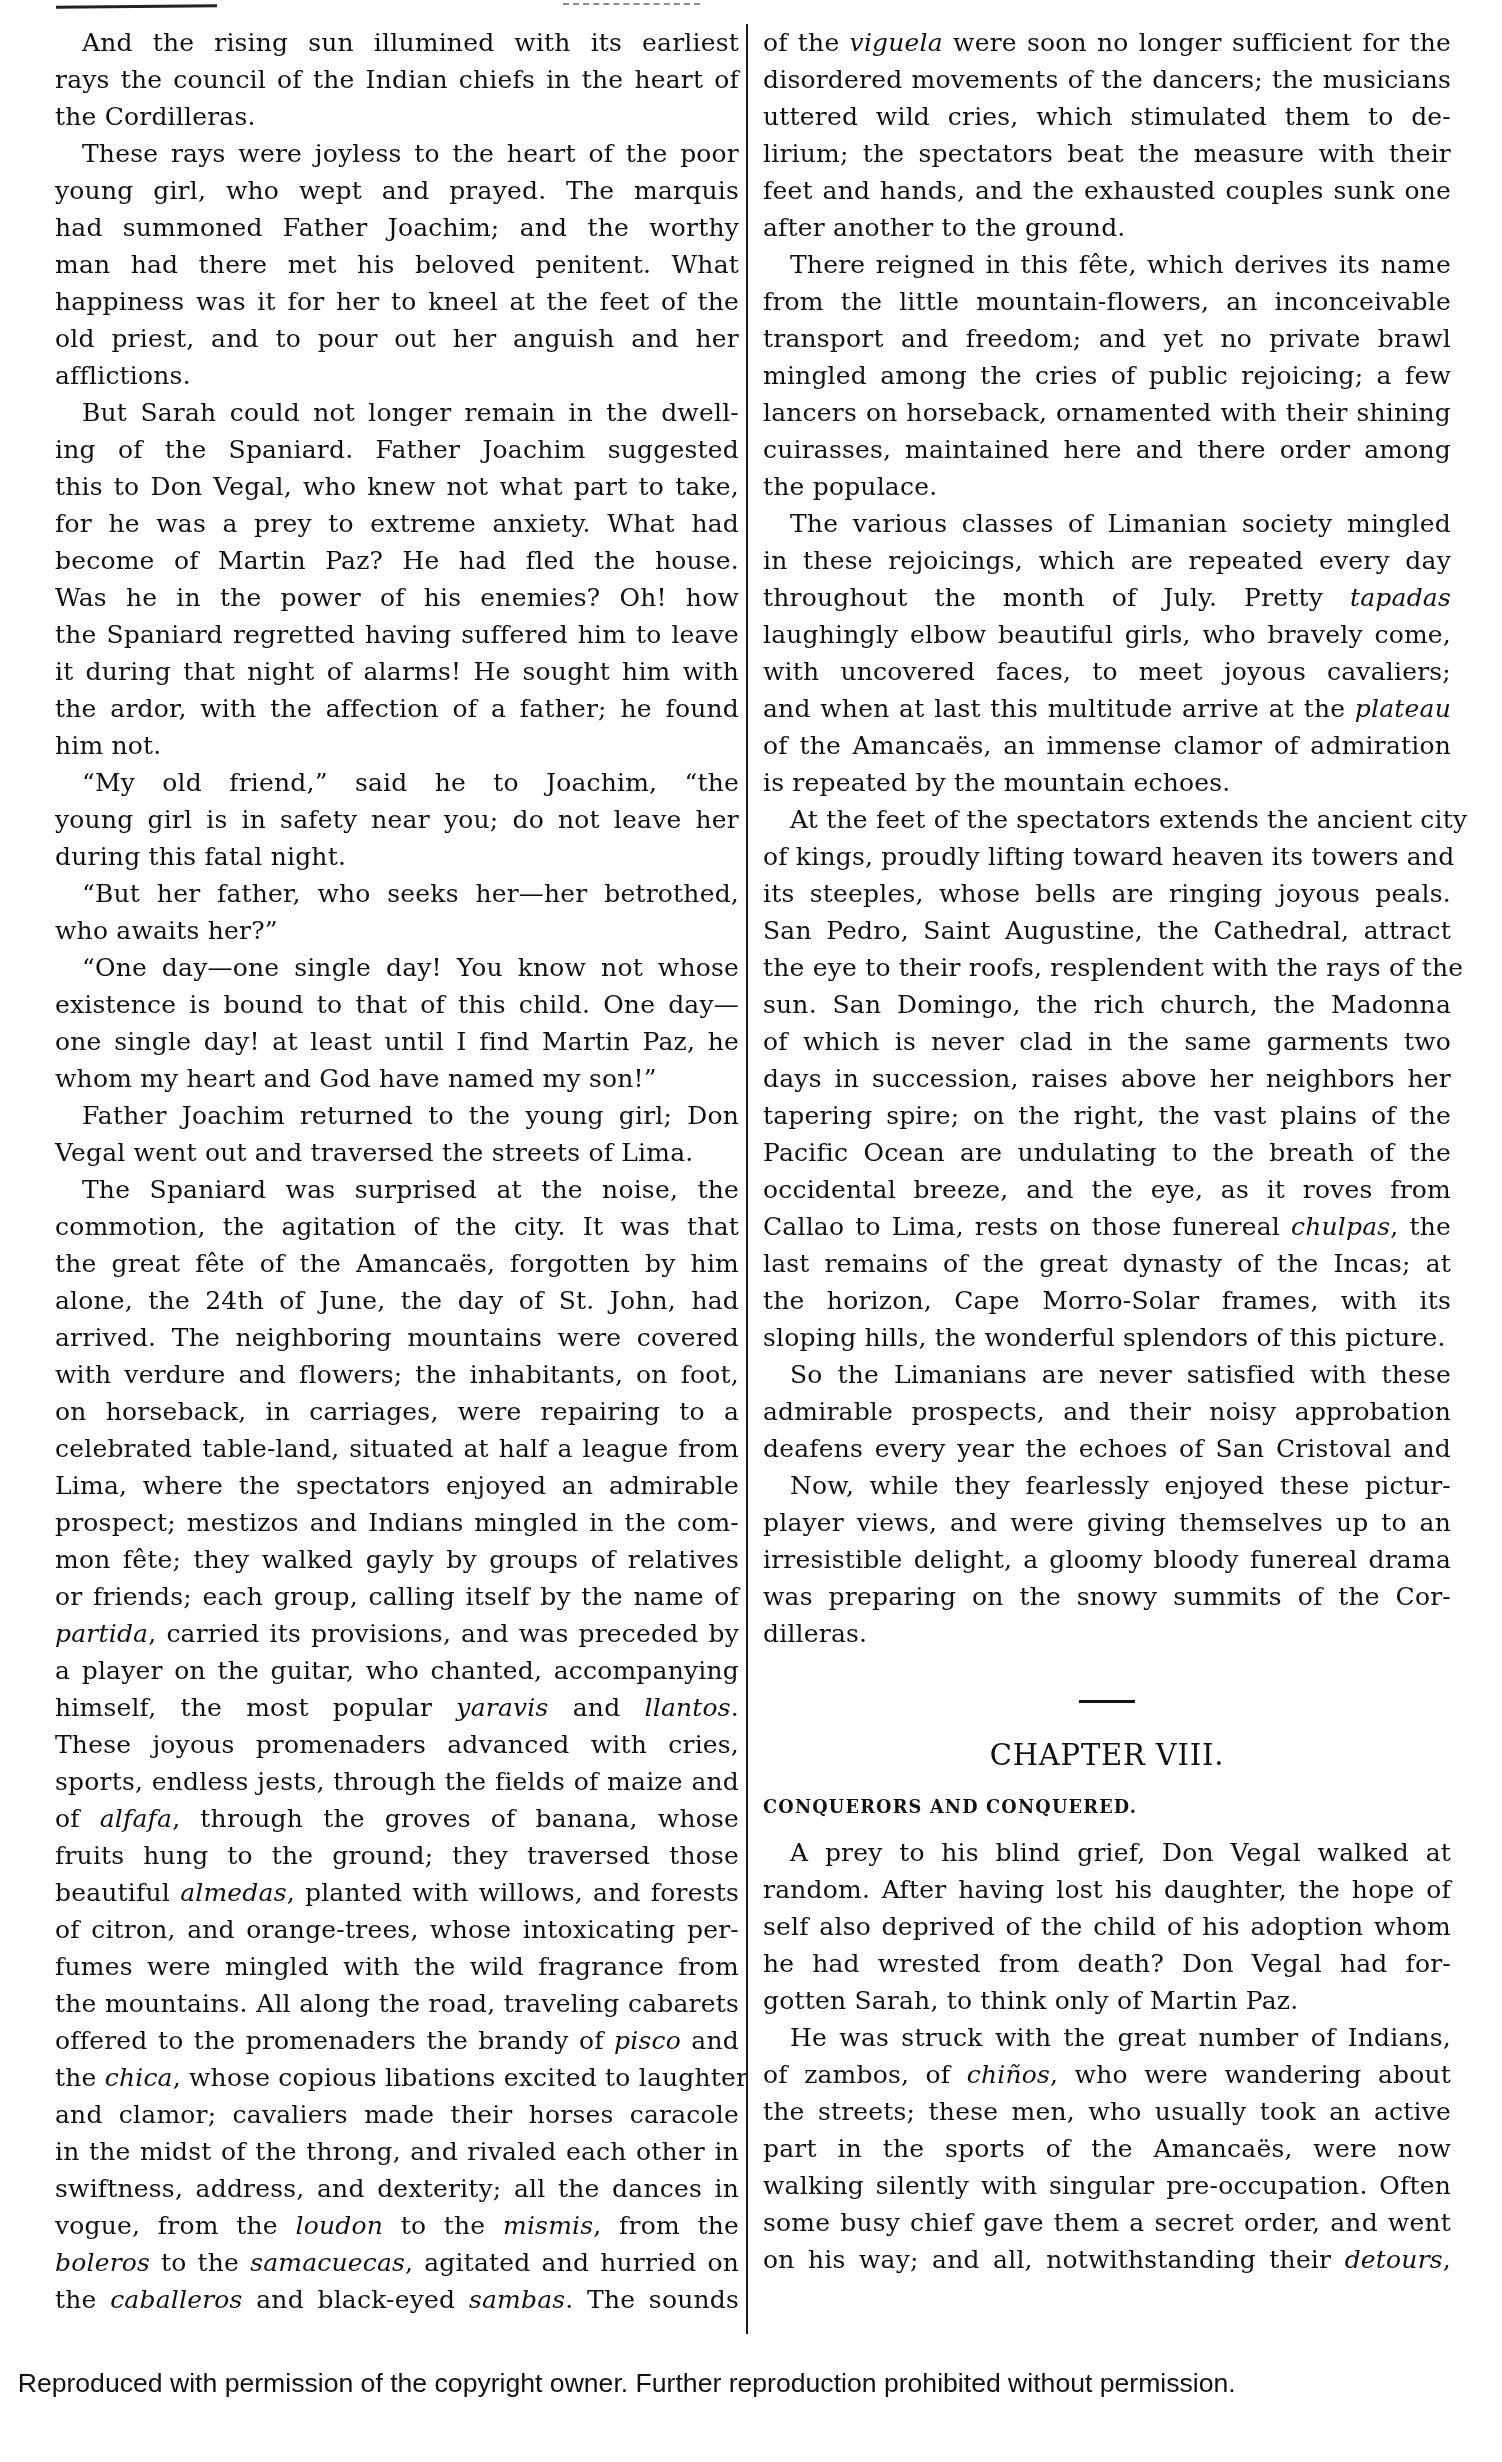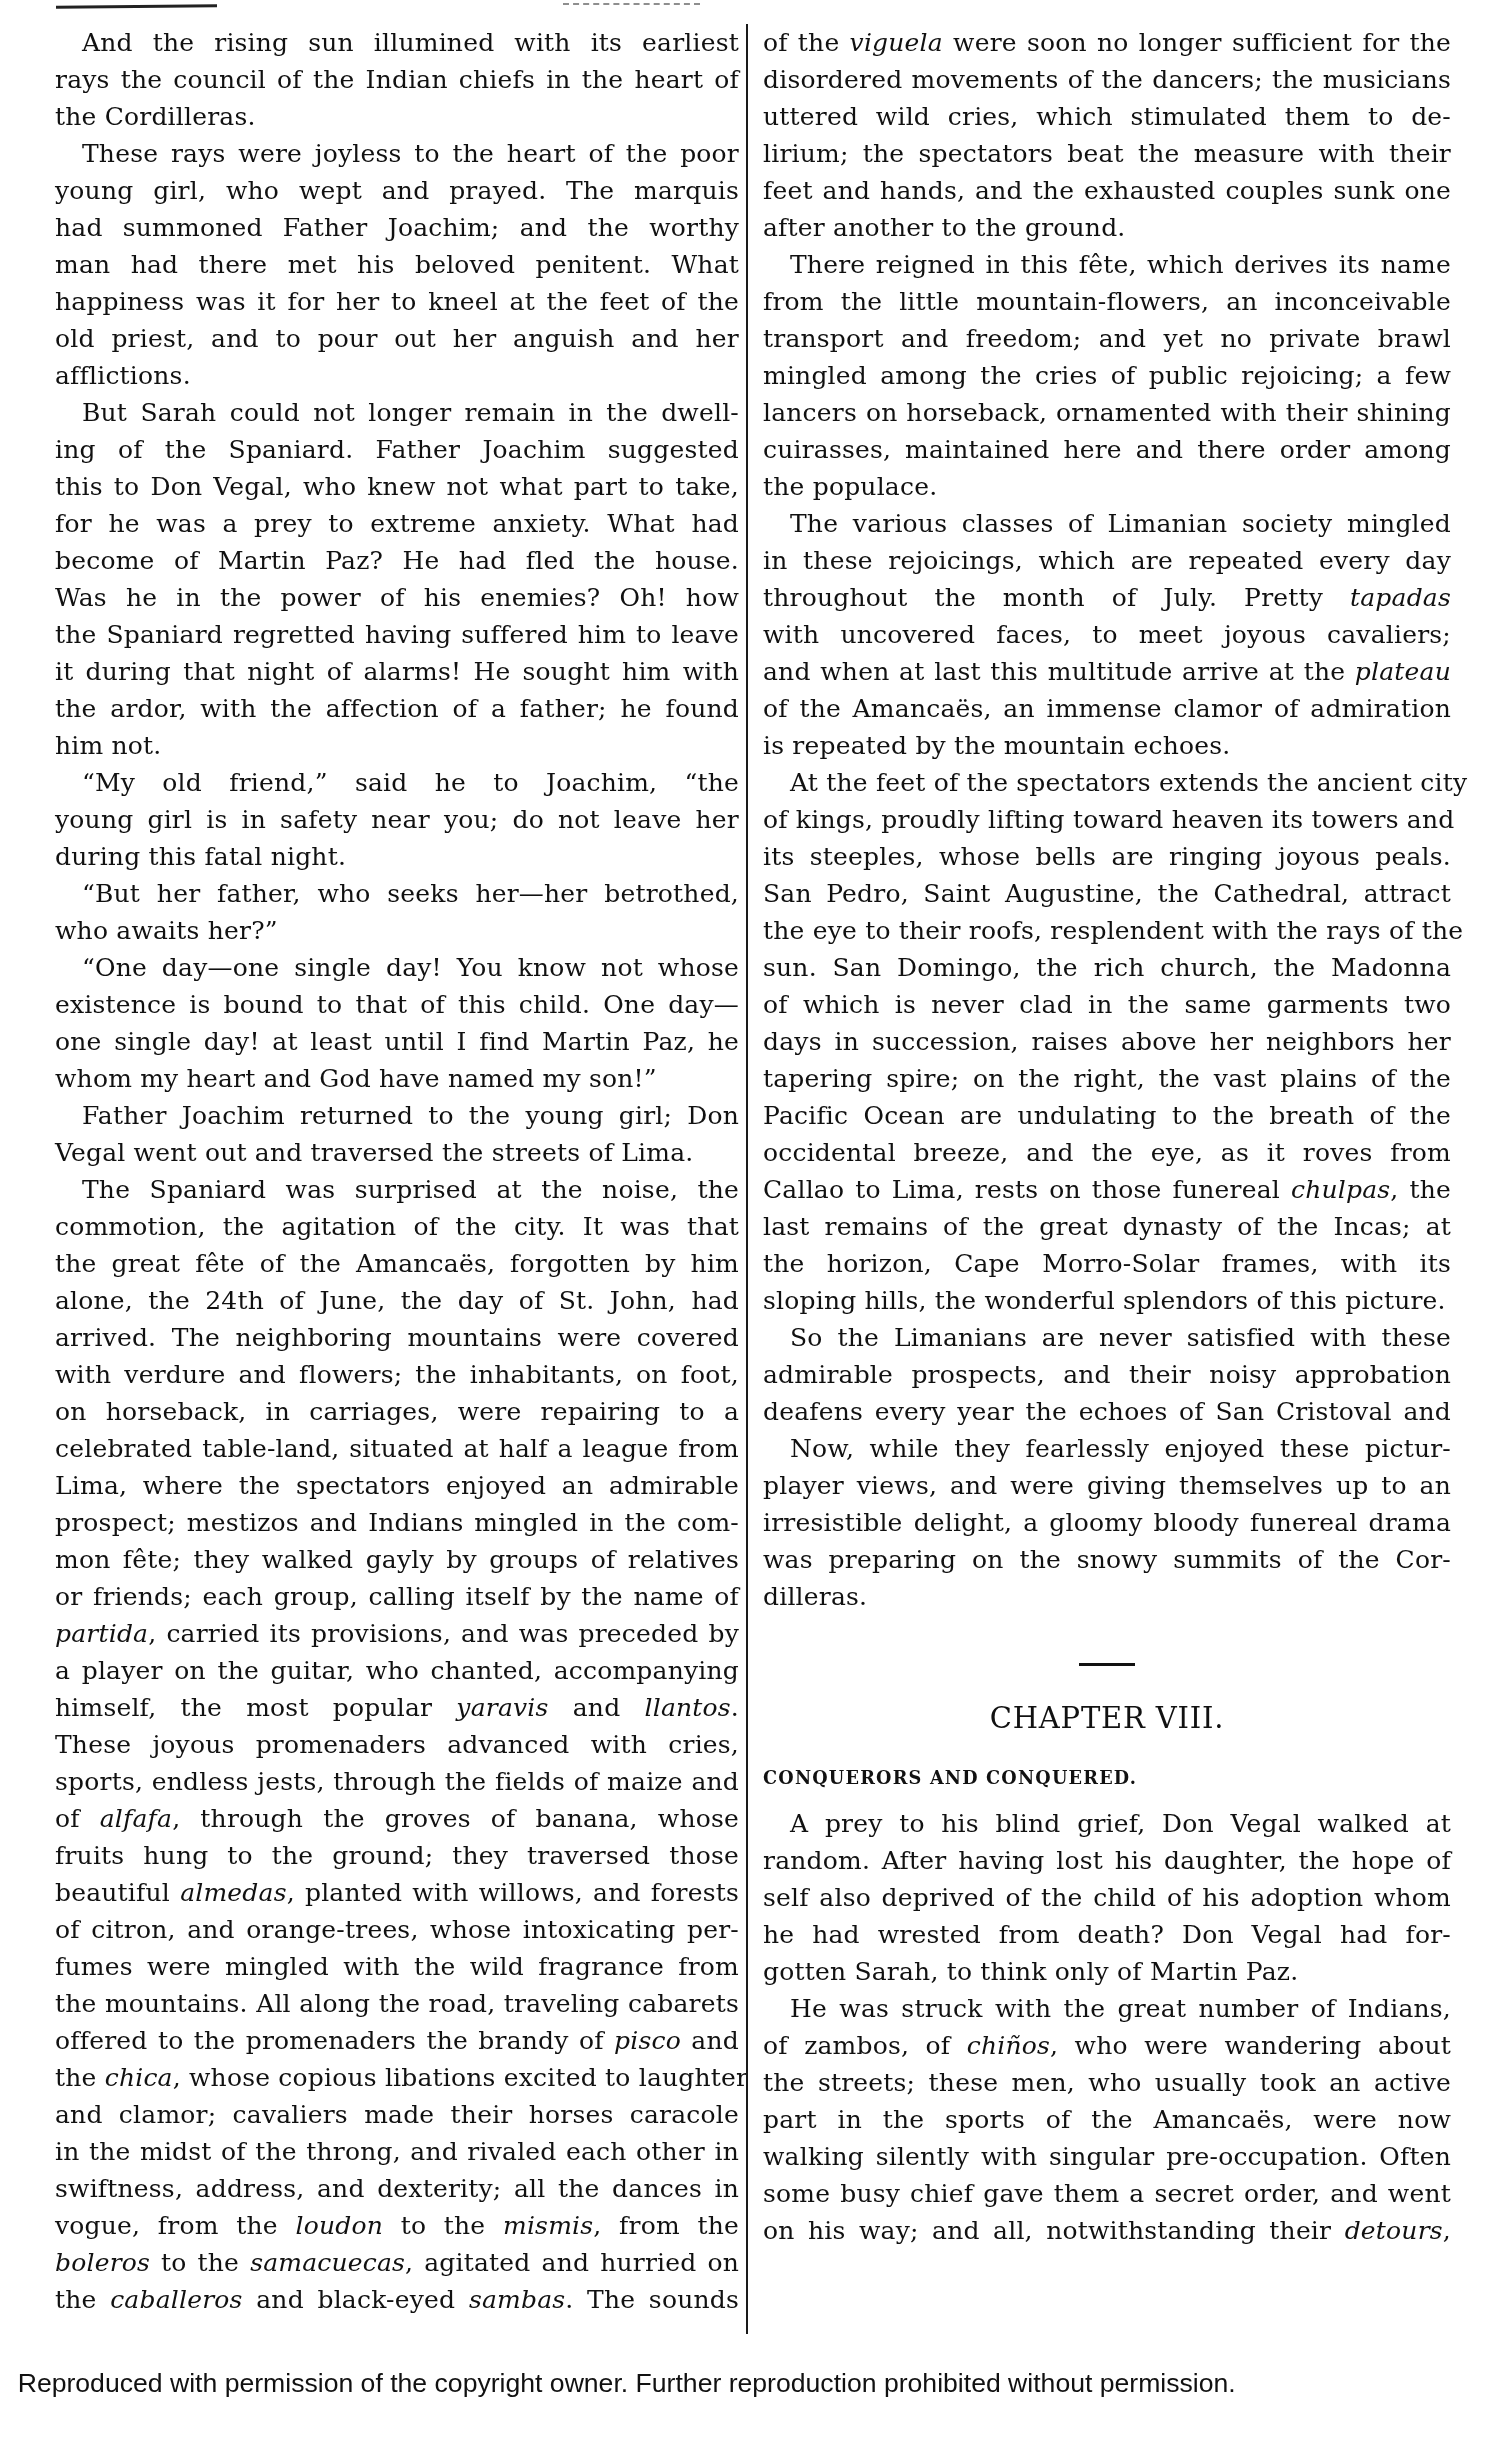--- a/index.html
+++ b/index.html
@@ -61,21 +61,21 @@
       width: 56px; height: 3.2px;
       background: #111;
       margin: 48px auto 32px auto;
     }
     .chapter-title {
       display: block;
       text-align: center;
       font-size: 29px;
       letter-spacing: 0.8px;
       line-height: 40px;
-      margin-bottom: 24px;
+      margin-bottom: 16px;
     }
     .chapter-subtitle {
       display: block;
       text-align: left;
       font-size: 17.7px;
       letter-spacing: 1.2px;
       line-height: 32px;
       margin-bottom: 11.3px;
       font-weight: bold;
     }
@@ -172,20 +172,21 @@
       <span class="line indent">There reigned in this fête, which derives its name</span>
       <span class="line">from the little mountain-flowers, an inconceivable</span>
       <span class="line">transport and freedom; and yet no private brawl</span>
       <span class="line">mingled among the cries of public rejoicing; a few</span>
       <span class="line">lancers on horseback, ornamented with their shining</span>
       <span class="line">cuirasses, maintained here and there order among</span>
       <span class="line last">the populace.</span>
       <span class="line indent">The various classes of Limanian society mingled</span>
       <span class="line">in these rejoicings, which are repeated every day</span>
       <span class="line">throughout the month of July.  Pretty <em>tapadas</em></span>
+      <span class="line">laughingly elbow beautiful girls, who bravely come,</span>
       <span class="line">with uncovered faces, to meet joyous cavaliers;</span>
       <span class="line">and when at last this multitude arrive at the <em>plateau</em></span>
       <span class="line">of the Amancaës, an immense clamor of admiration</span>
       <span class="line last">is repeated by the mountain echoes.</span>
       <span class="line indent">At the feet of the spectators extends the ancient city</span>
       <span class="line">of kings, proudly lifting toward heaven its towers and</span>
       <span class="line">its steeples, whose bells are ringing joyous peals.</span>
       <span class="line">San Pedro, Saint Augustine, the Cathedral, attract</span>
       <span class="line">the eye to their roofs, resplendent with the rays of the</span>
       <span class="line">sun.  San Domingo, the rich church, the Madonna</span>

